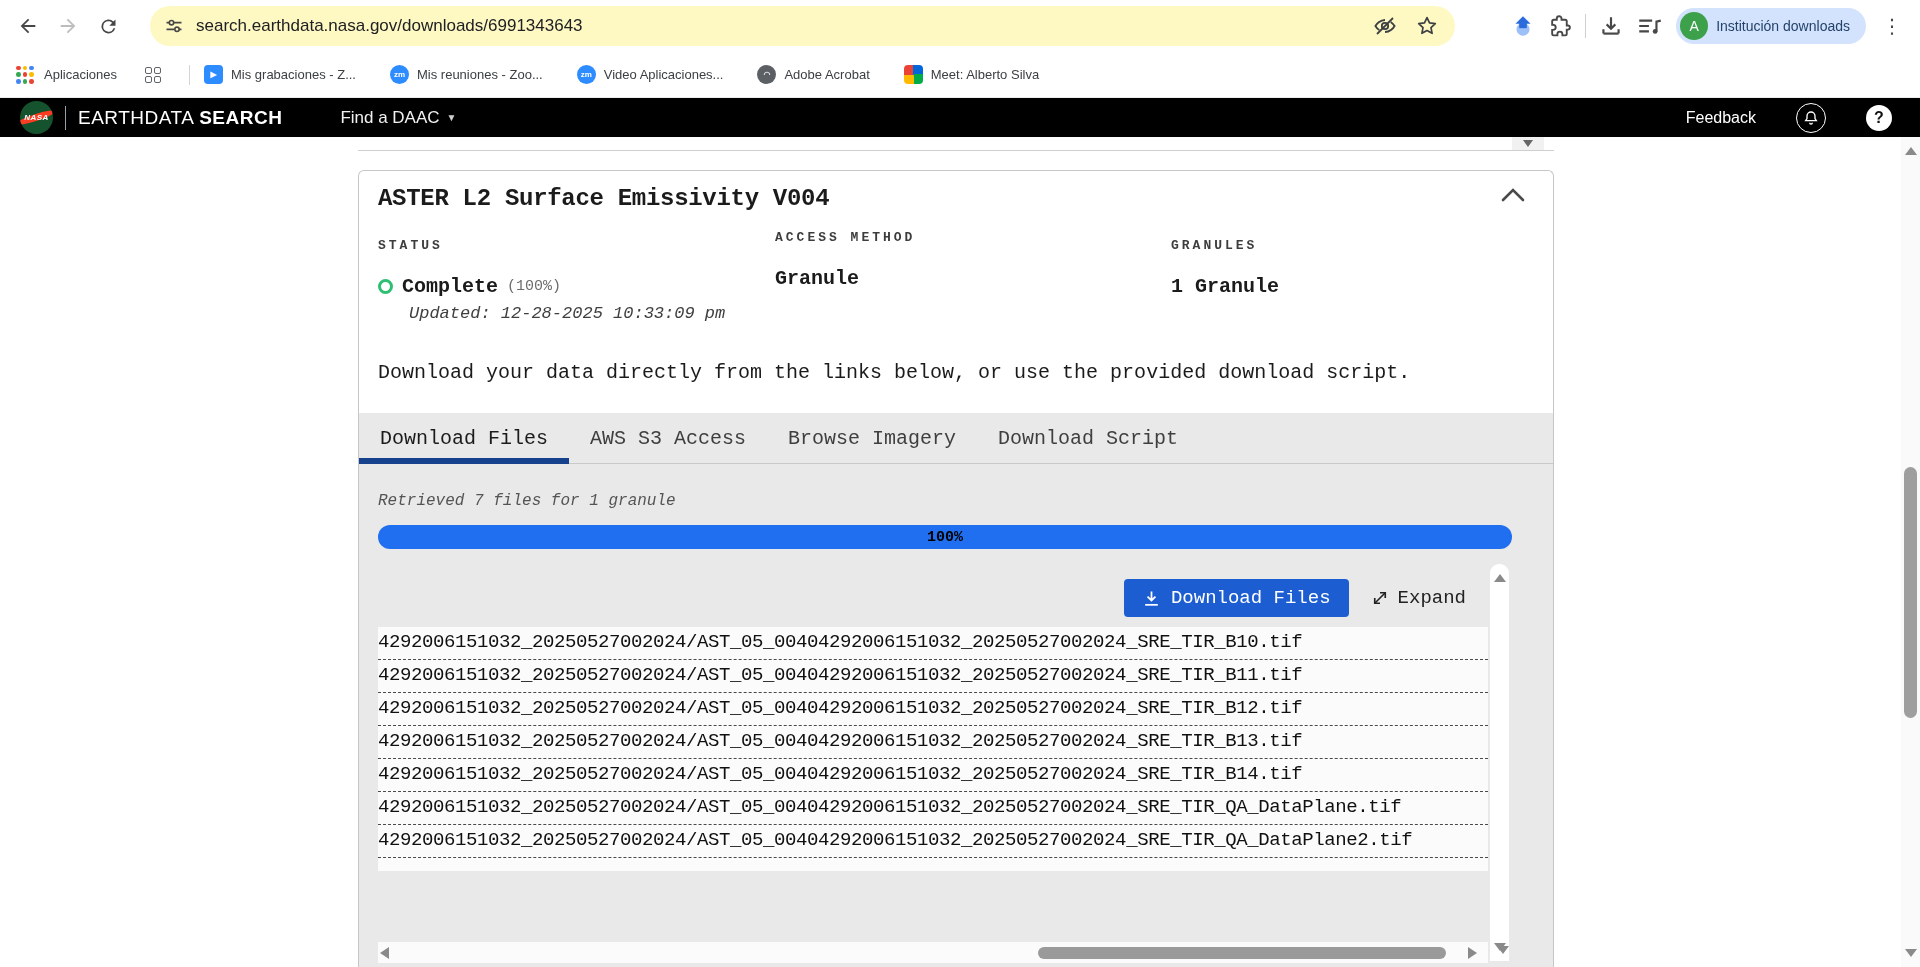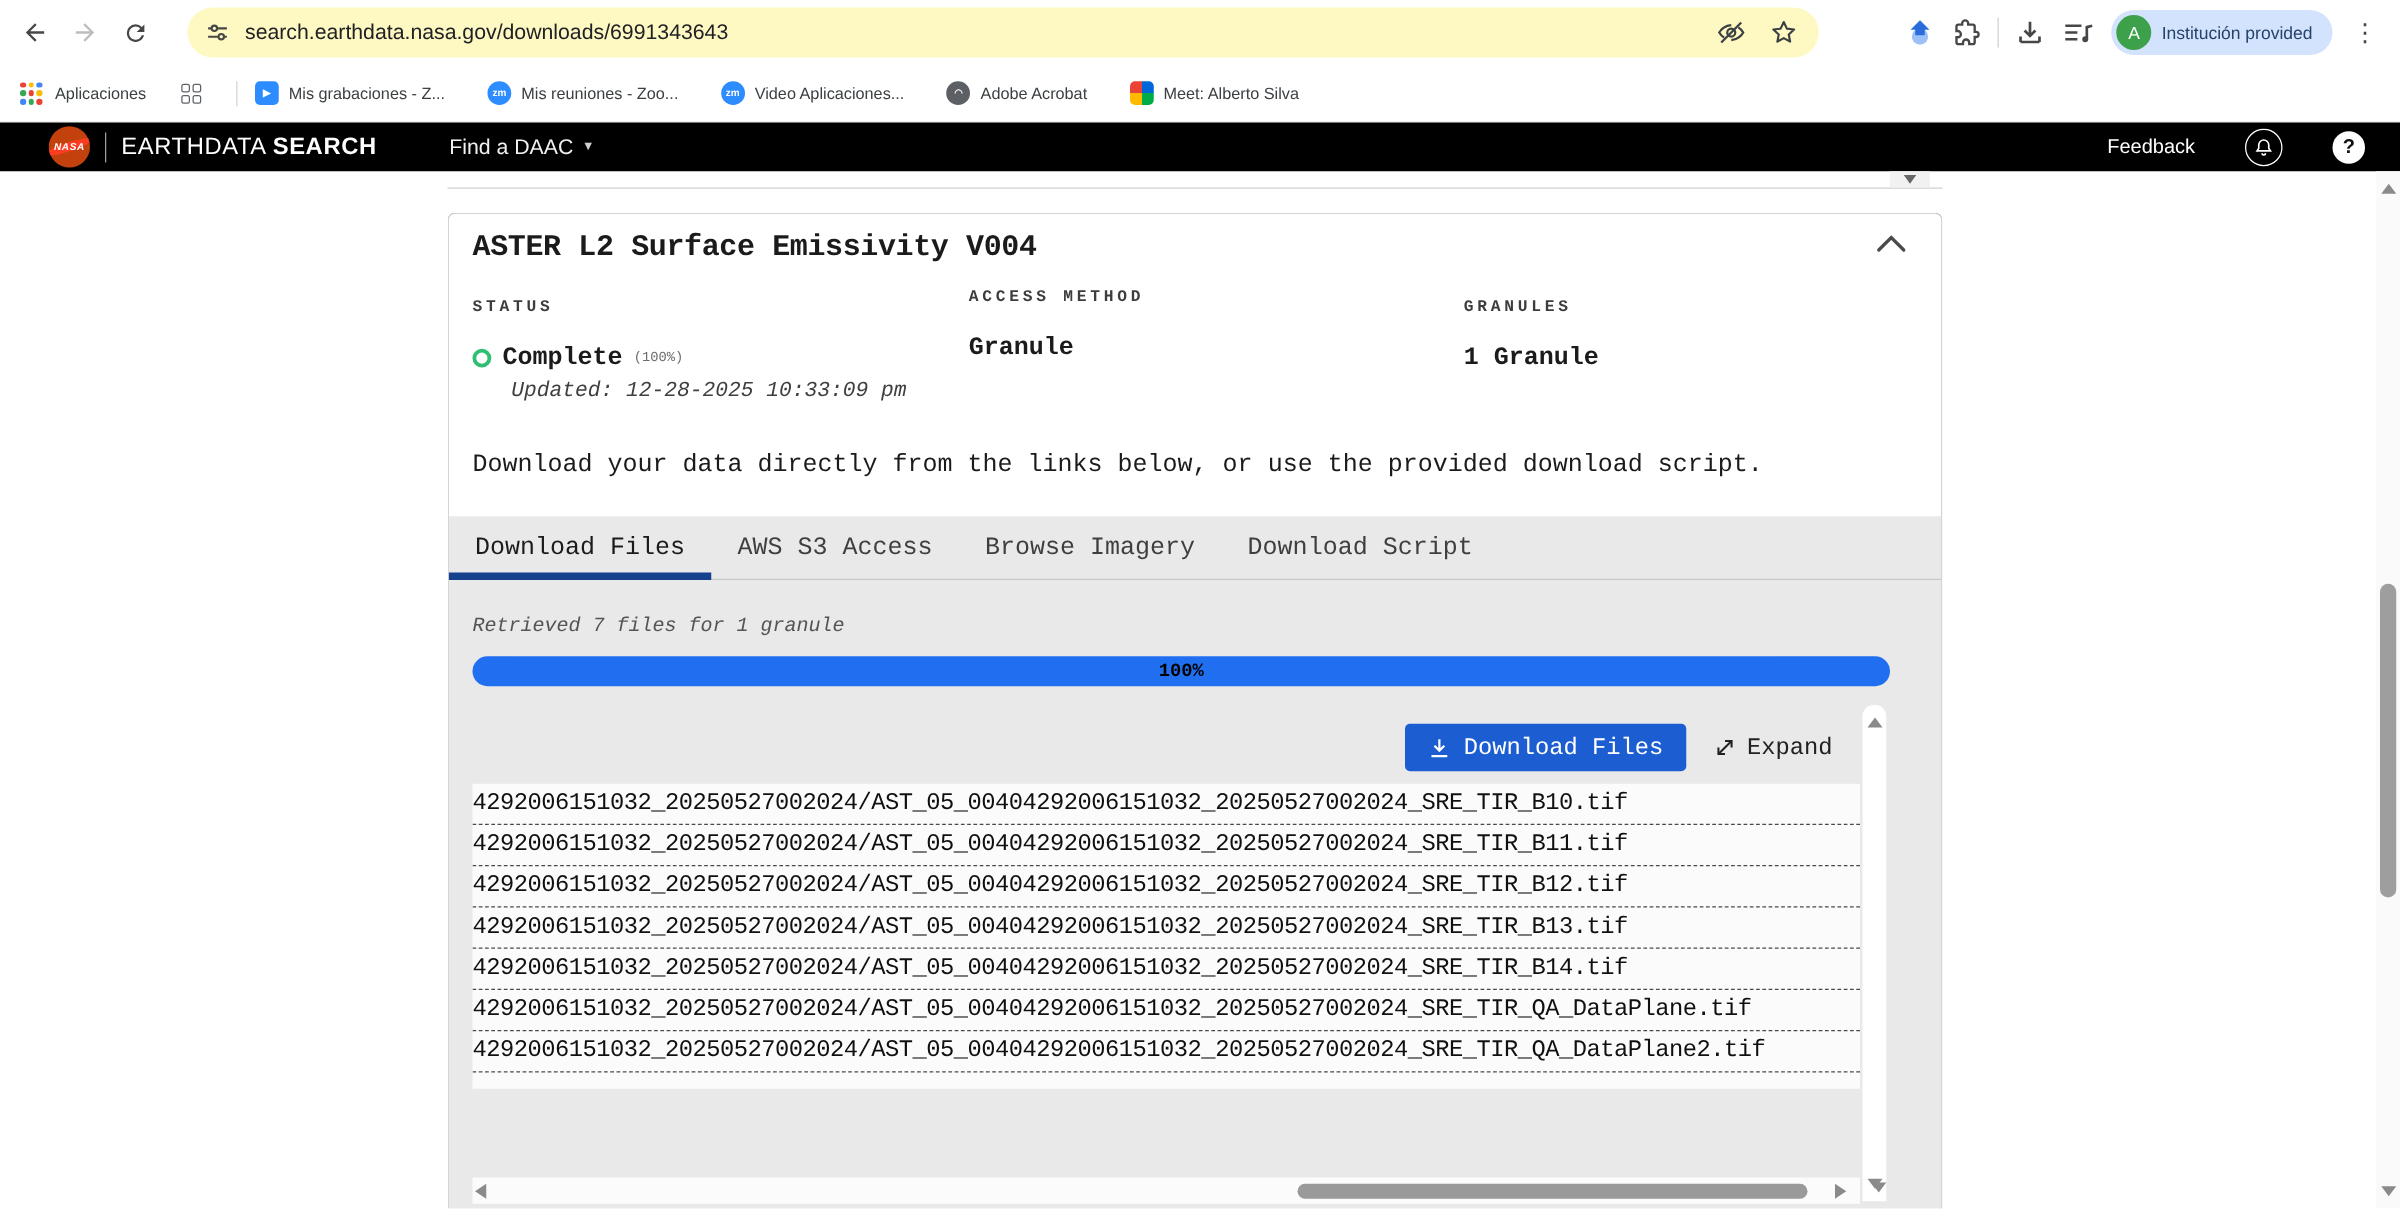--- a/index.html
+++ b/index.html
@@ -40,21 +40,21 @@
   .fav { width:19px; height:19px; border-radius:50%; color:#fff; font-weight:bold; font-size:8px;
     display:flex; align-items:center; justify-content:center; }
   .fav.blue { background:#2d8cff; }
   .fav.sq { border-radius:4px; }
   .fav.globe { background:#5c6065; }
   .fav.meet { border-radius:4px; background:conic-gradient(#0066da 0 25%, #00ac47 25% 50%, #ffba00 50% 75%, #ea4335 75%); }
 
   
   .ed-nav { position:absolute; left:0; top:98px; width:1920px; height:39px; background:var(--navbar-bg);
     display:flex; align-items:center; color:#fff; }
-  .nasa-logo { width:33px; height:33px; border-radius:50%; background:#c2410c; margin-left:39px;
+  .nasa-logo { width:33px; height:33px; border-radius:50%; background:#14532d; margin-left:20px;
     position:relative; display:flex; align-items:center; justify-content:center; overflow:hidden; }
   .nasa-logo span { color:#fff; font-size:8px; font-weight:bold; font-style:italic; letter-spacing:0.5px; z-index:2; }
   .nasa-logo::after { content:""; position:absolute; left:-4px; top:13px; width:40px; height:7px;
     background:#fc3d21; border-radius:50%; transform:rotate(-18deg); }
   .brand-divider { width:1px; height:24px; background:#9aa0a6; margin:0 12px 0 12px; }
   .brand { font-size:19px; letter-spacing:0.5px; }
   .brand .b2 { font-weight:bold; }
   .daac { margin-left:58px; font-size:17px; color:#f1f1f1; display:flex; align-items:center; gap:7px; }
   .daac .caret { font-size:10px; color:#cfcfcf; }
   .ed-nav-right { position:absolute; right:28px; top:0; height:39px; display:flex; align-items:center; gap:40px; }
@@ -75,21 +75,21 @@
     letter-spacing:-0.3px; }
   .collapse-chev { position:absolute; right:28px; top:16px; }
 
   .meta-label { font-size:13px; font-weight:bold; color:#3d3d3d; letter-spacing:3px; }
   .col-status { position:absolute; left:19px; top:67px; }
   .col-access { position:absolute; left:416px; top:59px; }
   .col-granules { position:absolute; left:812px; top:67px; }
   .meta-value-row { margin-top:22px; display:flex; align-items:center; gap:9px; }
   .ring { width:15px; height:15px; border:3.5px solid var(--status-green); border-radius:50%; }
   .meta-value { font-size:20px; font-weight:bold; color:#1b1b1b; }
-  .pct { font-size:11px; color:#6d6d6d; font-weight:normal; }
+  .pct { font-size:15px; color:#6d6d6d; font-weight:normal; }
   .updated { position:absolute; left:50px; top:133px; font-size:17px; font-style:italic; color:#3f3f3f; }
 
   .desc { position:absolute; left:19px; top:190px; font-size:20px; color:#1b1b1b; }
 
   .tabbar { position:absolute; left:0; top:242px; width:100%; height:51px; background:#e9e9e9;
     border-bottom:1px solid #c9c9c9; display:flex; align-items:stretch; }
   .tab { padding:0 21px; display:flex; align-items:center; font-size:20px; color:#3f3f3f; position:relative; }
   .tab.active { color:#1b1b1b; }
   .tab.active::after { content:""; position:absolute; left:0; right:0; bottom:-1px; height:6px;
     background:var(--tab-underline); }
@@ -193,21 +193,21 @@
         <path d="M5 19h14" stroke="#474747" stroke-width="2"></path>
           <path d="M5 15v4M19 15v4" stroke="#474747" stroke-width="2"></path>
       </svg>
       <svg width="28" height="26" viewBox="0 0 26 24">
         <path d="M3 7h12M3 12h9M3 17h9" stroke="#474747" stroke-width="2"></path>
         <path d="M19 17V8l4-1" fill="none" stroke="#474747" stroke-width="2"></path>
         <circle cx="17.8" cy="17" r="2.2" fill="#474747"></circle>
       </svg>
       <div class="profile-chip">
         <div class="avatar">A</div>
-        <span class="chip-name">Institución provided</span>
+        <span class="chip-name">Institución downloads</span>
       </div>
       <div class="kebab">⋮</div>
     </div>
   </div>
 
   <div class="bookmarks">
     <div class="apps-grid">
       <i style="background:#ea4335"></i>
         <i style="background:#fbbc04"></i>
         <i style="background:#4285f4"></i>

